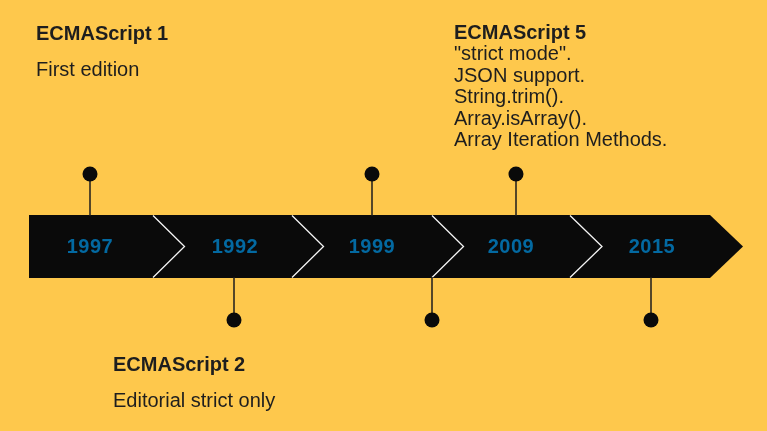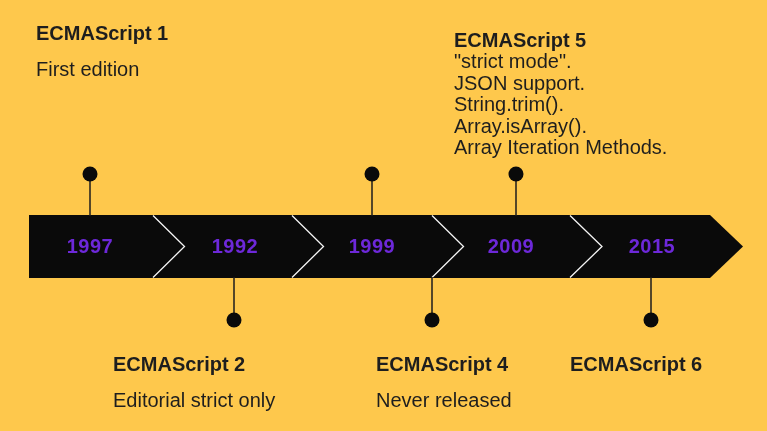--- a/index.html
+++ b/index.html
@@ -20,21 +20,21 @@
     width: 767px; height: 431px;
   }
   .band-svg {
     position: absolute;
     left: 0; top: 0;
   }
   .year {
     position: absolute;
     top: 236px;
     transform: translateX(-50%);
-    color: #6d28d9;
+    color: #0369a1;
     font-weight: 700;
     font-size: 20px;
     line-height: 21px;
     letter-spacing: 0.5px;
     white-space: nowrap;
   }
   .year.y1997 { left: 90px; }
   .year.y1998 { left: 235px; }
   .year.y1999 { left: 372px; }
   .year.y2009 { left: 511px; }
@@ -50,21 +50,21 @@
     font-weight: 700;
     line-height: 22px;
   }
   .event-lines {
     line-height: 22px;
   }
   .es1 { left: 36px;  top: 22px; }
   .es1 .event-lines { margin-top: 14px; }
   .es3 { left: 270px; top: 20px; }
   .es3 .event-lines { margin-top: 12px; line-height: 26px; }
-  .es5 { left: 454px; top: 30px; }
+  .es5 { left: 454px; top: 22px; }
   .es5 .event-title { line-height: 21px; }
   .es5 .event-lines { margin-top: 0; line-height: 21.5px; }
   .es2 { left: 113px; top: 353px; }
   .es2 .event-lines { margin-top: 14px; }
   .es4 { left: 376px; top: 353px; }
   .es4 .event-lines { margin-top: 14px; }
   .es6 { left: 570px; top: 353px; }
 </style>
 </head>
 <body>
@@ -122,24 +122,15 @@
     </div>
   </div>
 
   <div class="event es2">
     <div class="event-title">ECMAScript 2</div>
     <div class="event-lines">
       <div>Editorial strict only</div>
     </div>
   </div>
 
-  <div class="event es4">
-    <div class="event-title">ECMAScript 4</div>
-    <div class="event-lines">
-      <div>Never released</div>
-    </div>
-  </div>
 
-  <div class="event es6">
-    <div class="event-title">ECMAScript 6</div>
-  </div>
 
 </div>
 
 </body></html>

